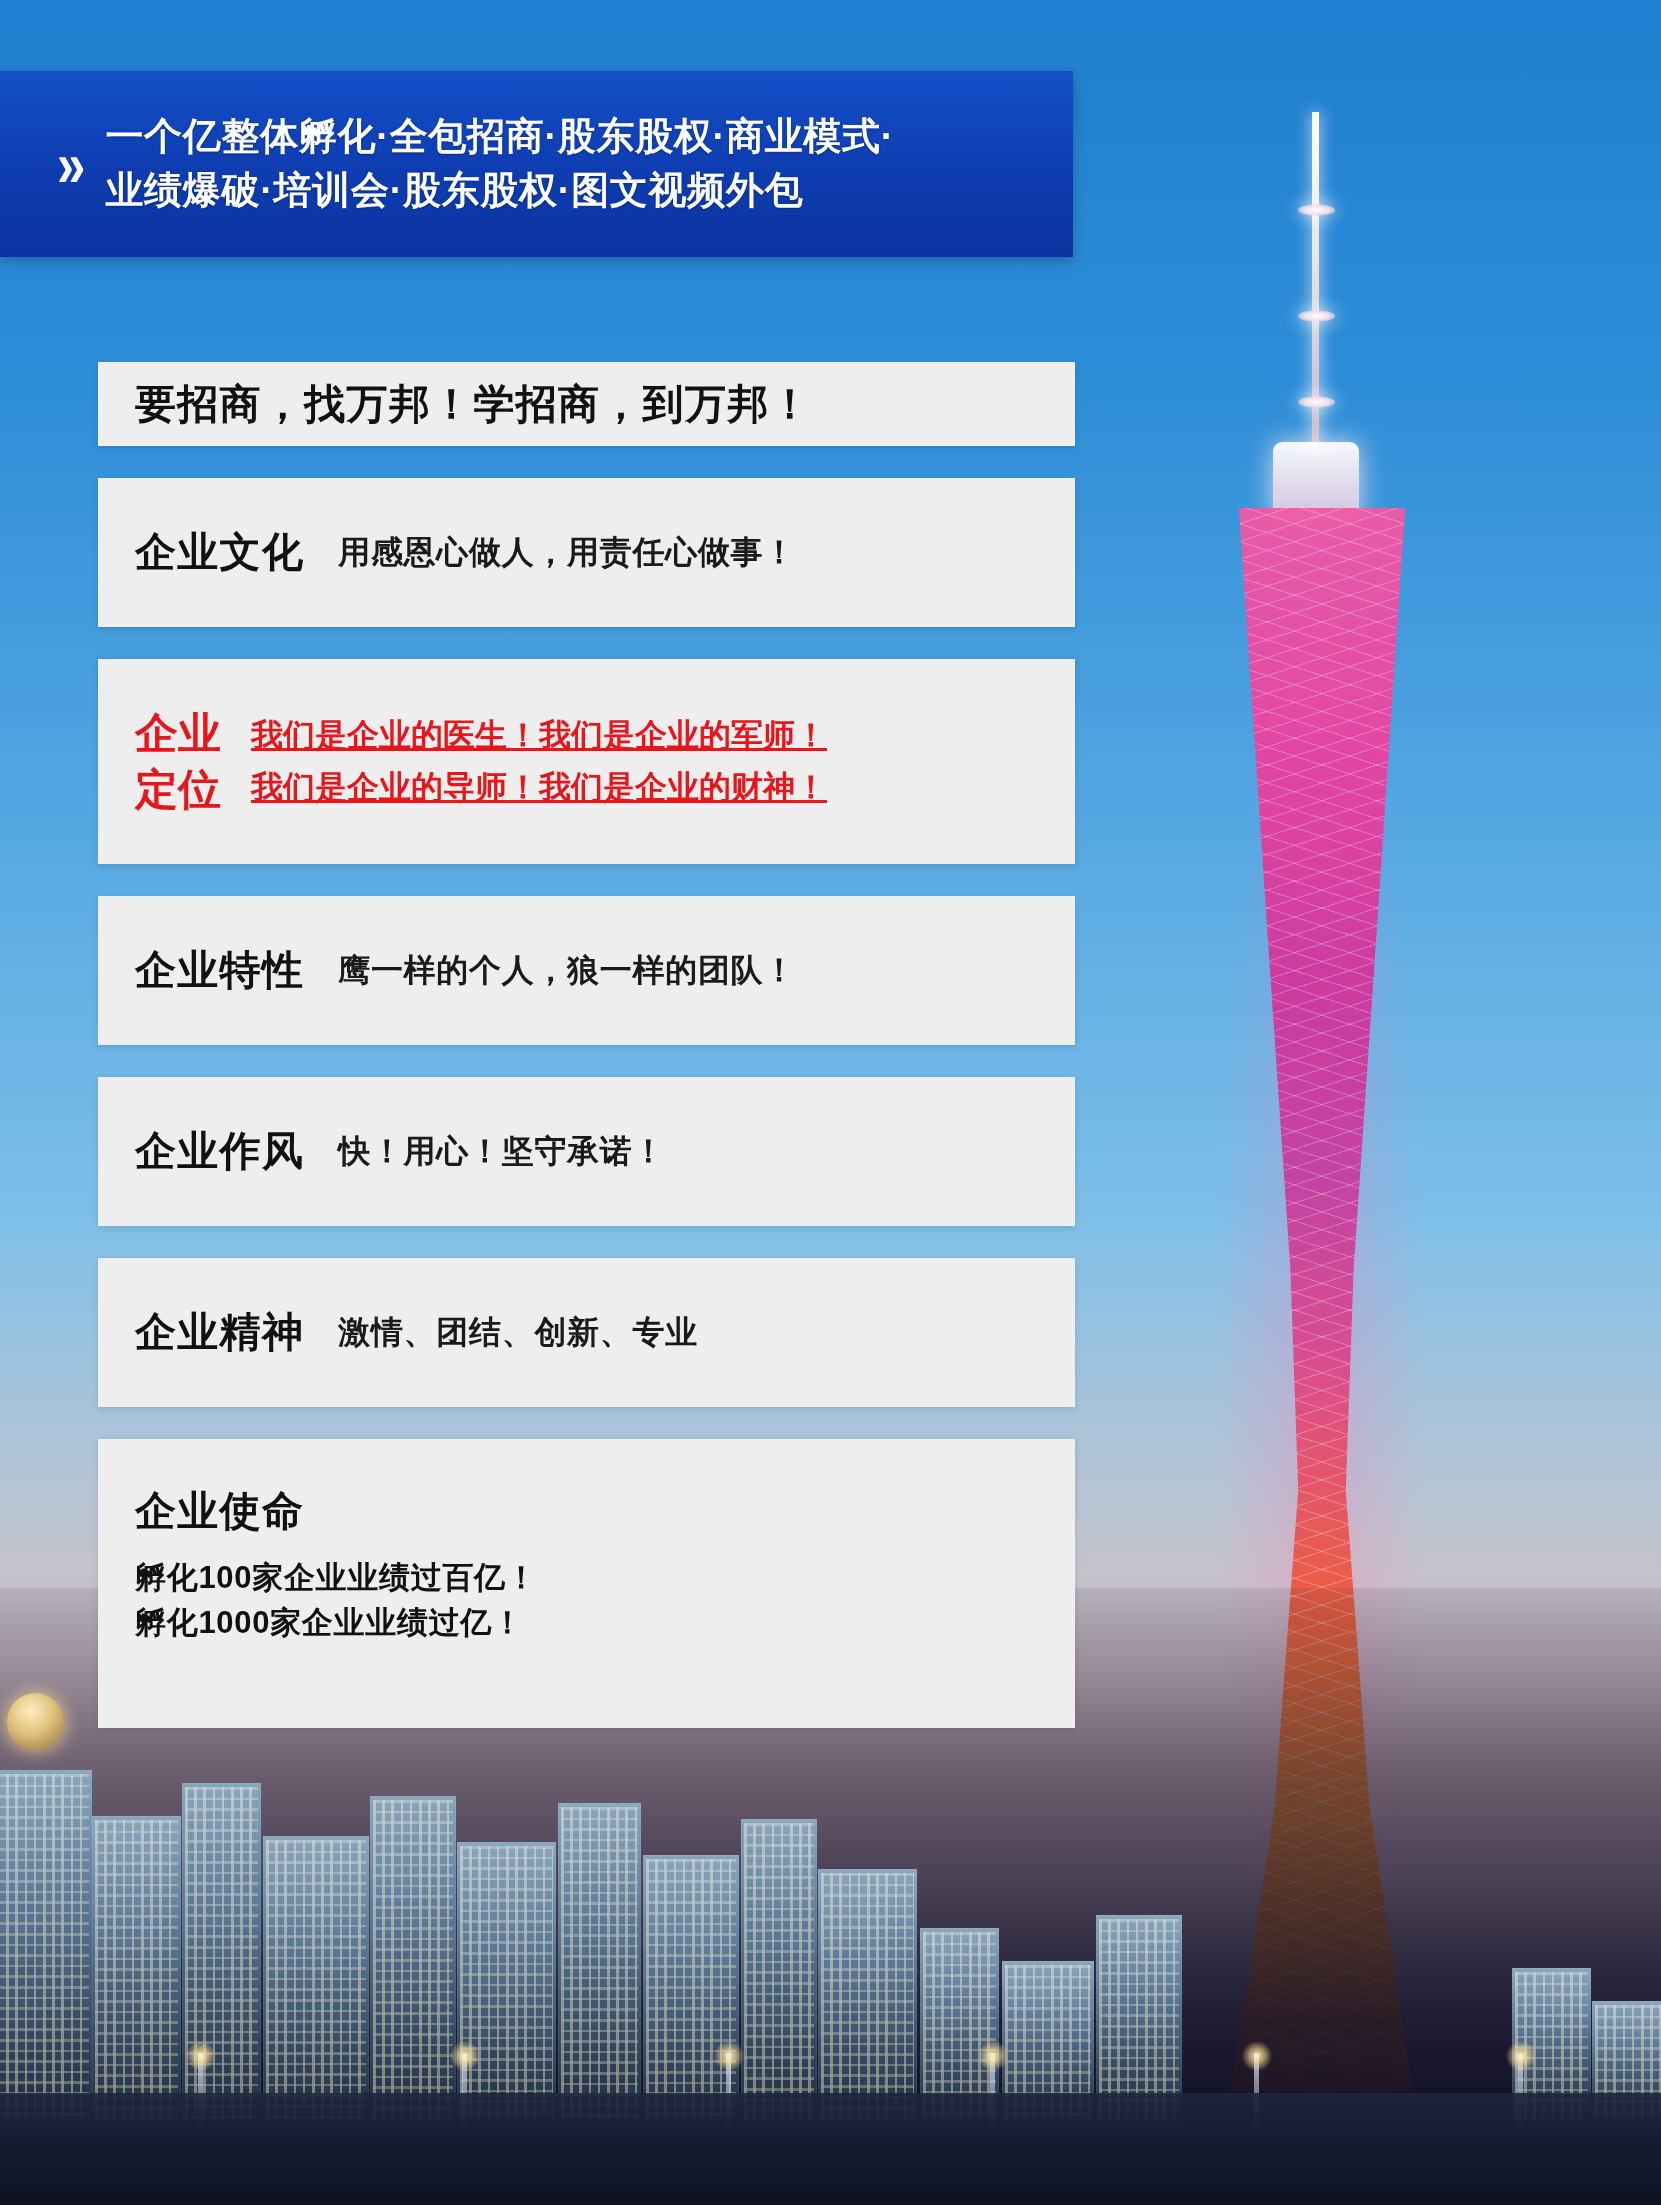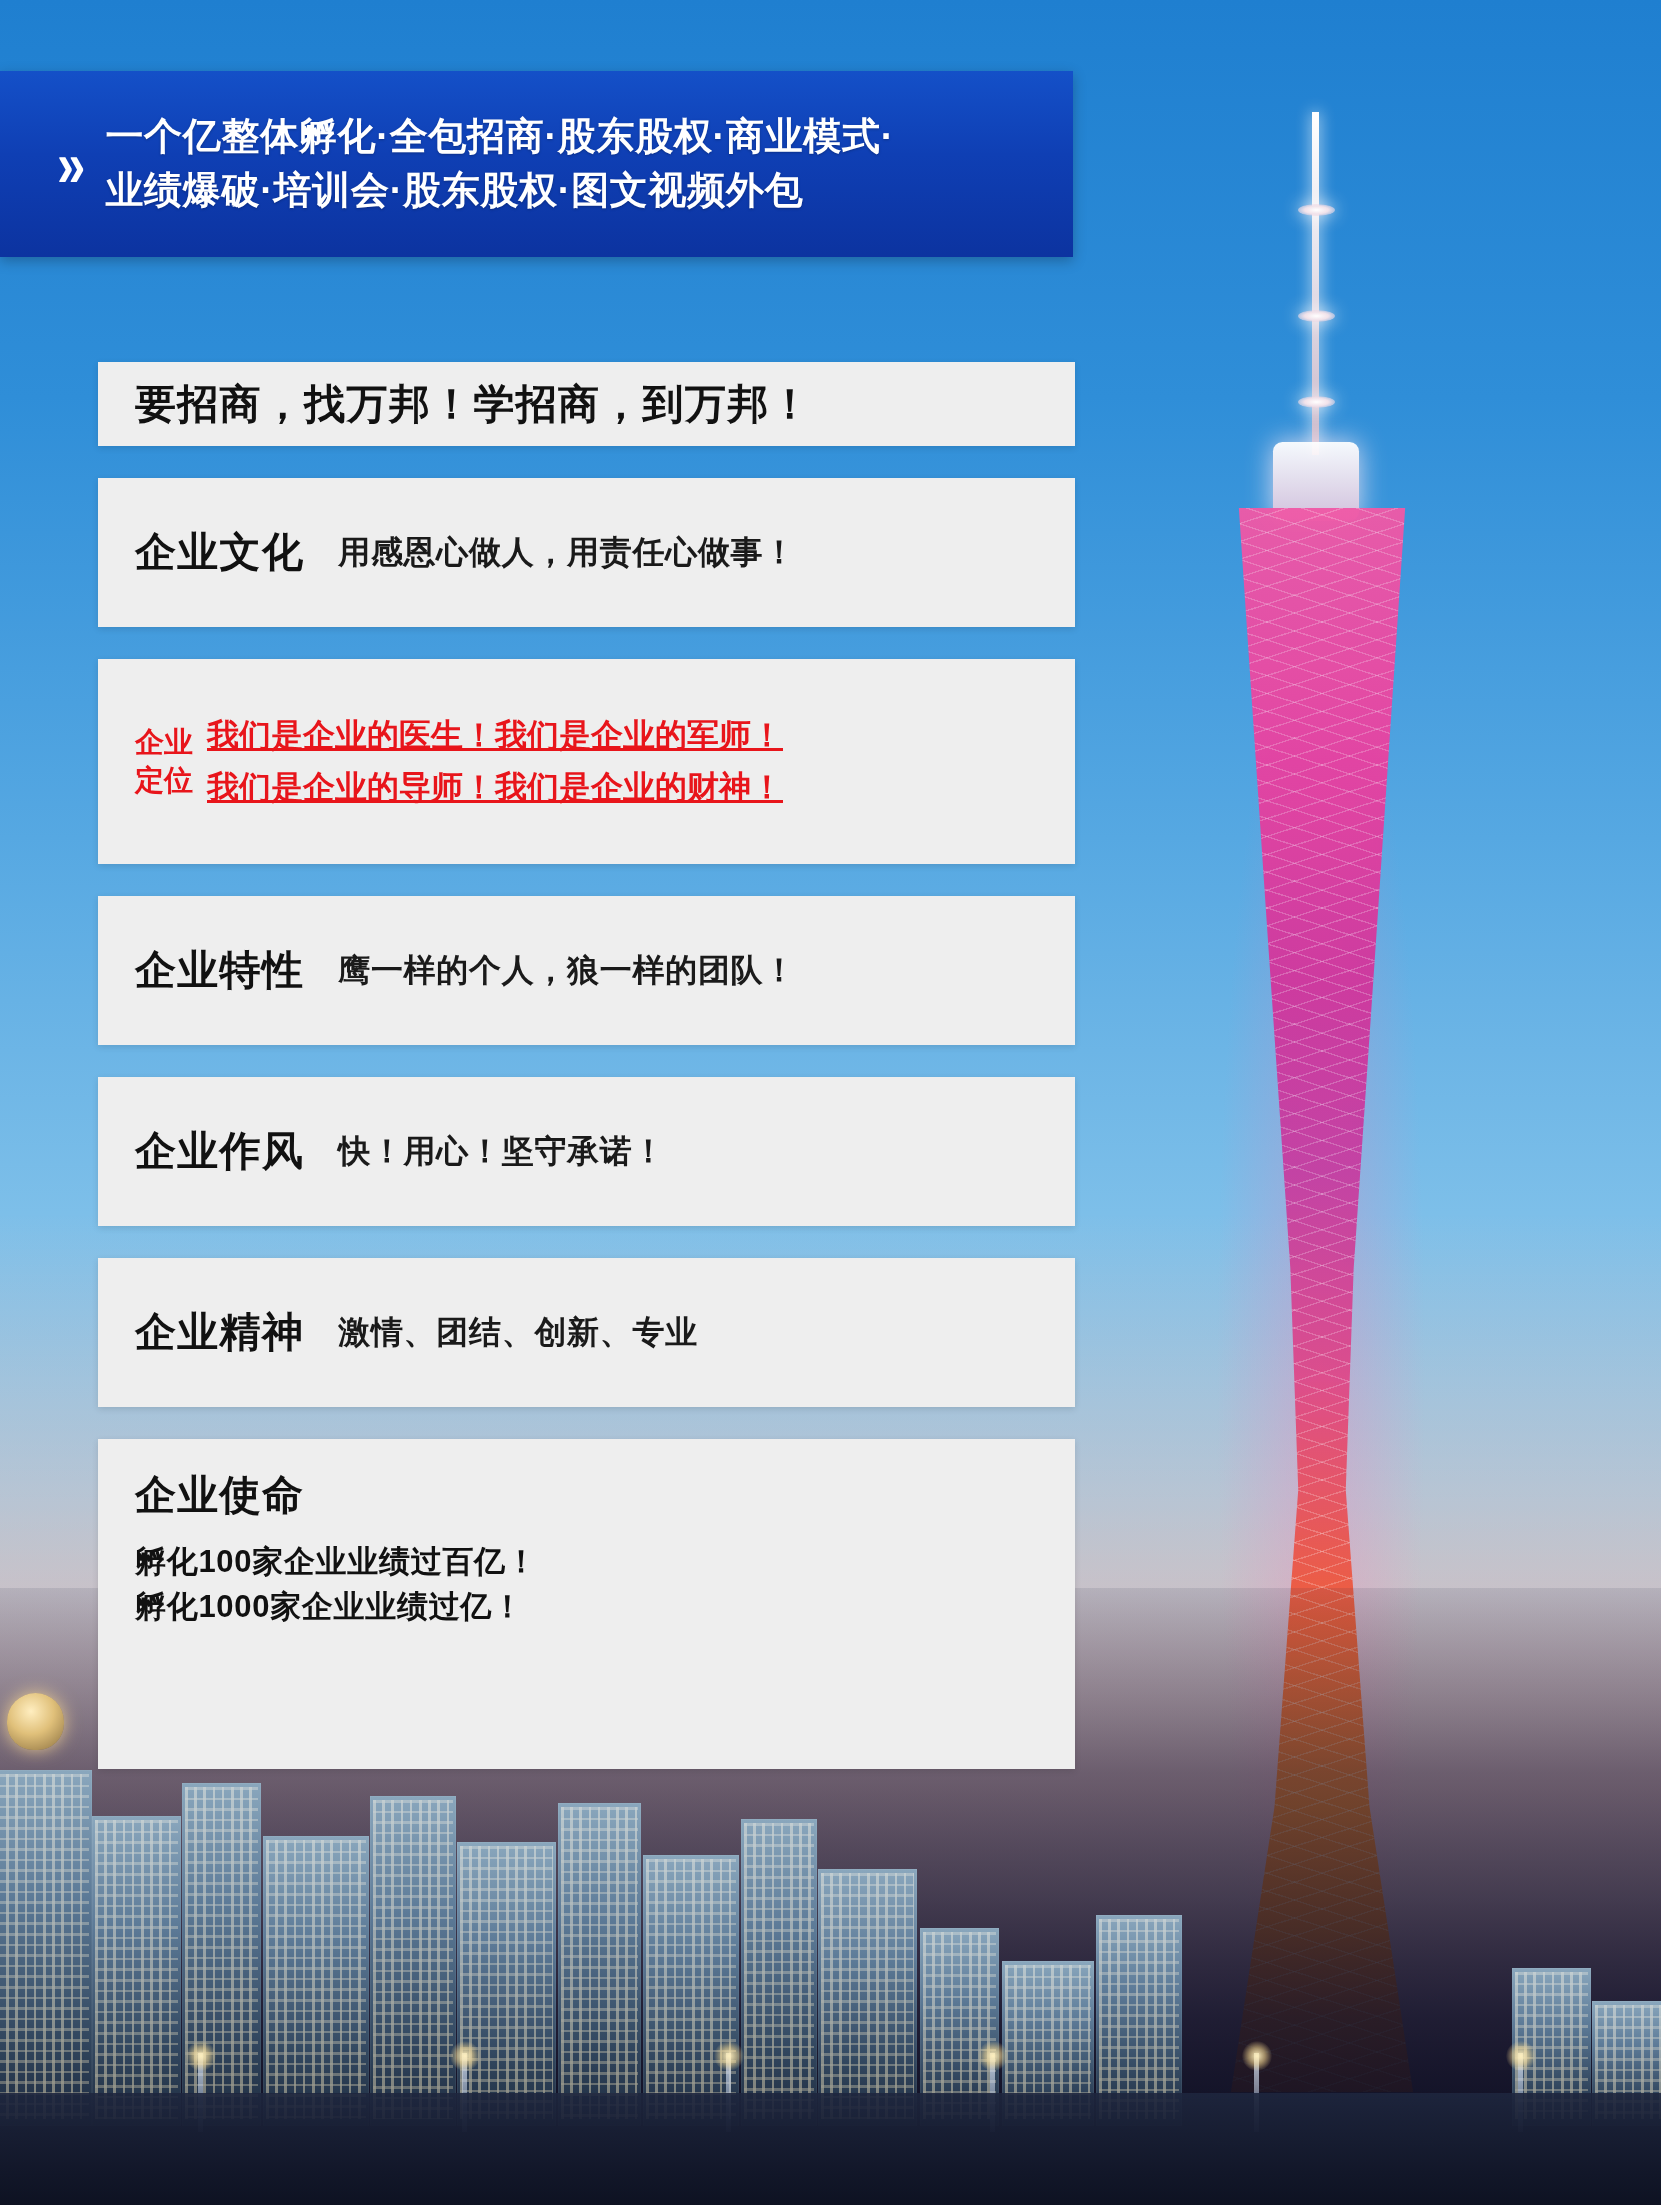--- a/index.html
+++ b/index.html
@@ -157,21 +157,21 @@
     margin-bottom: 32px;
     box-shadow: 0 2px 6.6px rgba(0,0,0,0.12);
     display: flex;
     align-items: center;
     padding: 0 37px;
     box-sizing: border-box;
   }
   .card-slogan { height: 84px; }
   .card-row { height: 149px; }
   .card-position { height: 205px; align-items: center; }
-  .card-mission { height: 330px; align-items: flex-start; display: block; padding-top: 29px; }
+  .card-mission { height: 289px; align-items: flex-start; display: block; padding-top: 45px; }
 
   .title {
     font-size: 41px;
     font-weight: 700;
     color: #111111;
     letter-spacing: 1.3px;
     white-space: nowrap;
   }
   .slogan-text {
     font-size: 41px;
@@ -182,26 +182,26 @@
   }
   .desc {
     font-size: 32px;
     font-weight: 700;
     color: #1a1a1a;
     letter-spacing: 0.7px;
     margin-left: 34px;
     white-space: nowrap;
   }
   .pos-title {
-    font-size: 29px;
+    font-size: 43px;
     font-weight: 700;
     color: #e8151b;
     line-height: 1.28;
     white-space: nowrap;
-    margin-right: 14px;
+    margin-right: 30px;
   }
   .pos-lines {
     font-size: 32px;
     font-weight: 700;
     color: #e8151b;
     line-height: 1.62;
     white-space: nowrap;
     text-decoration: underline;
   }
   .mission-title {

